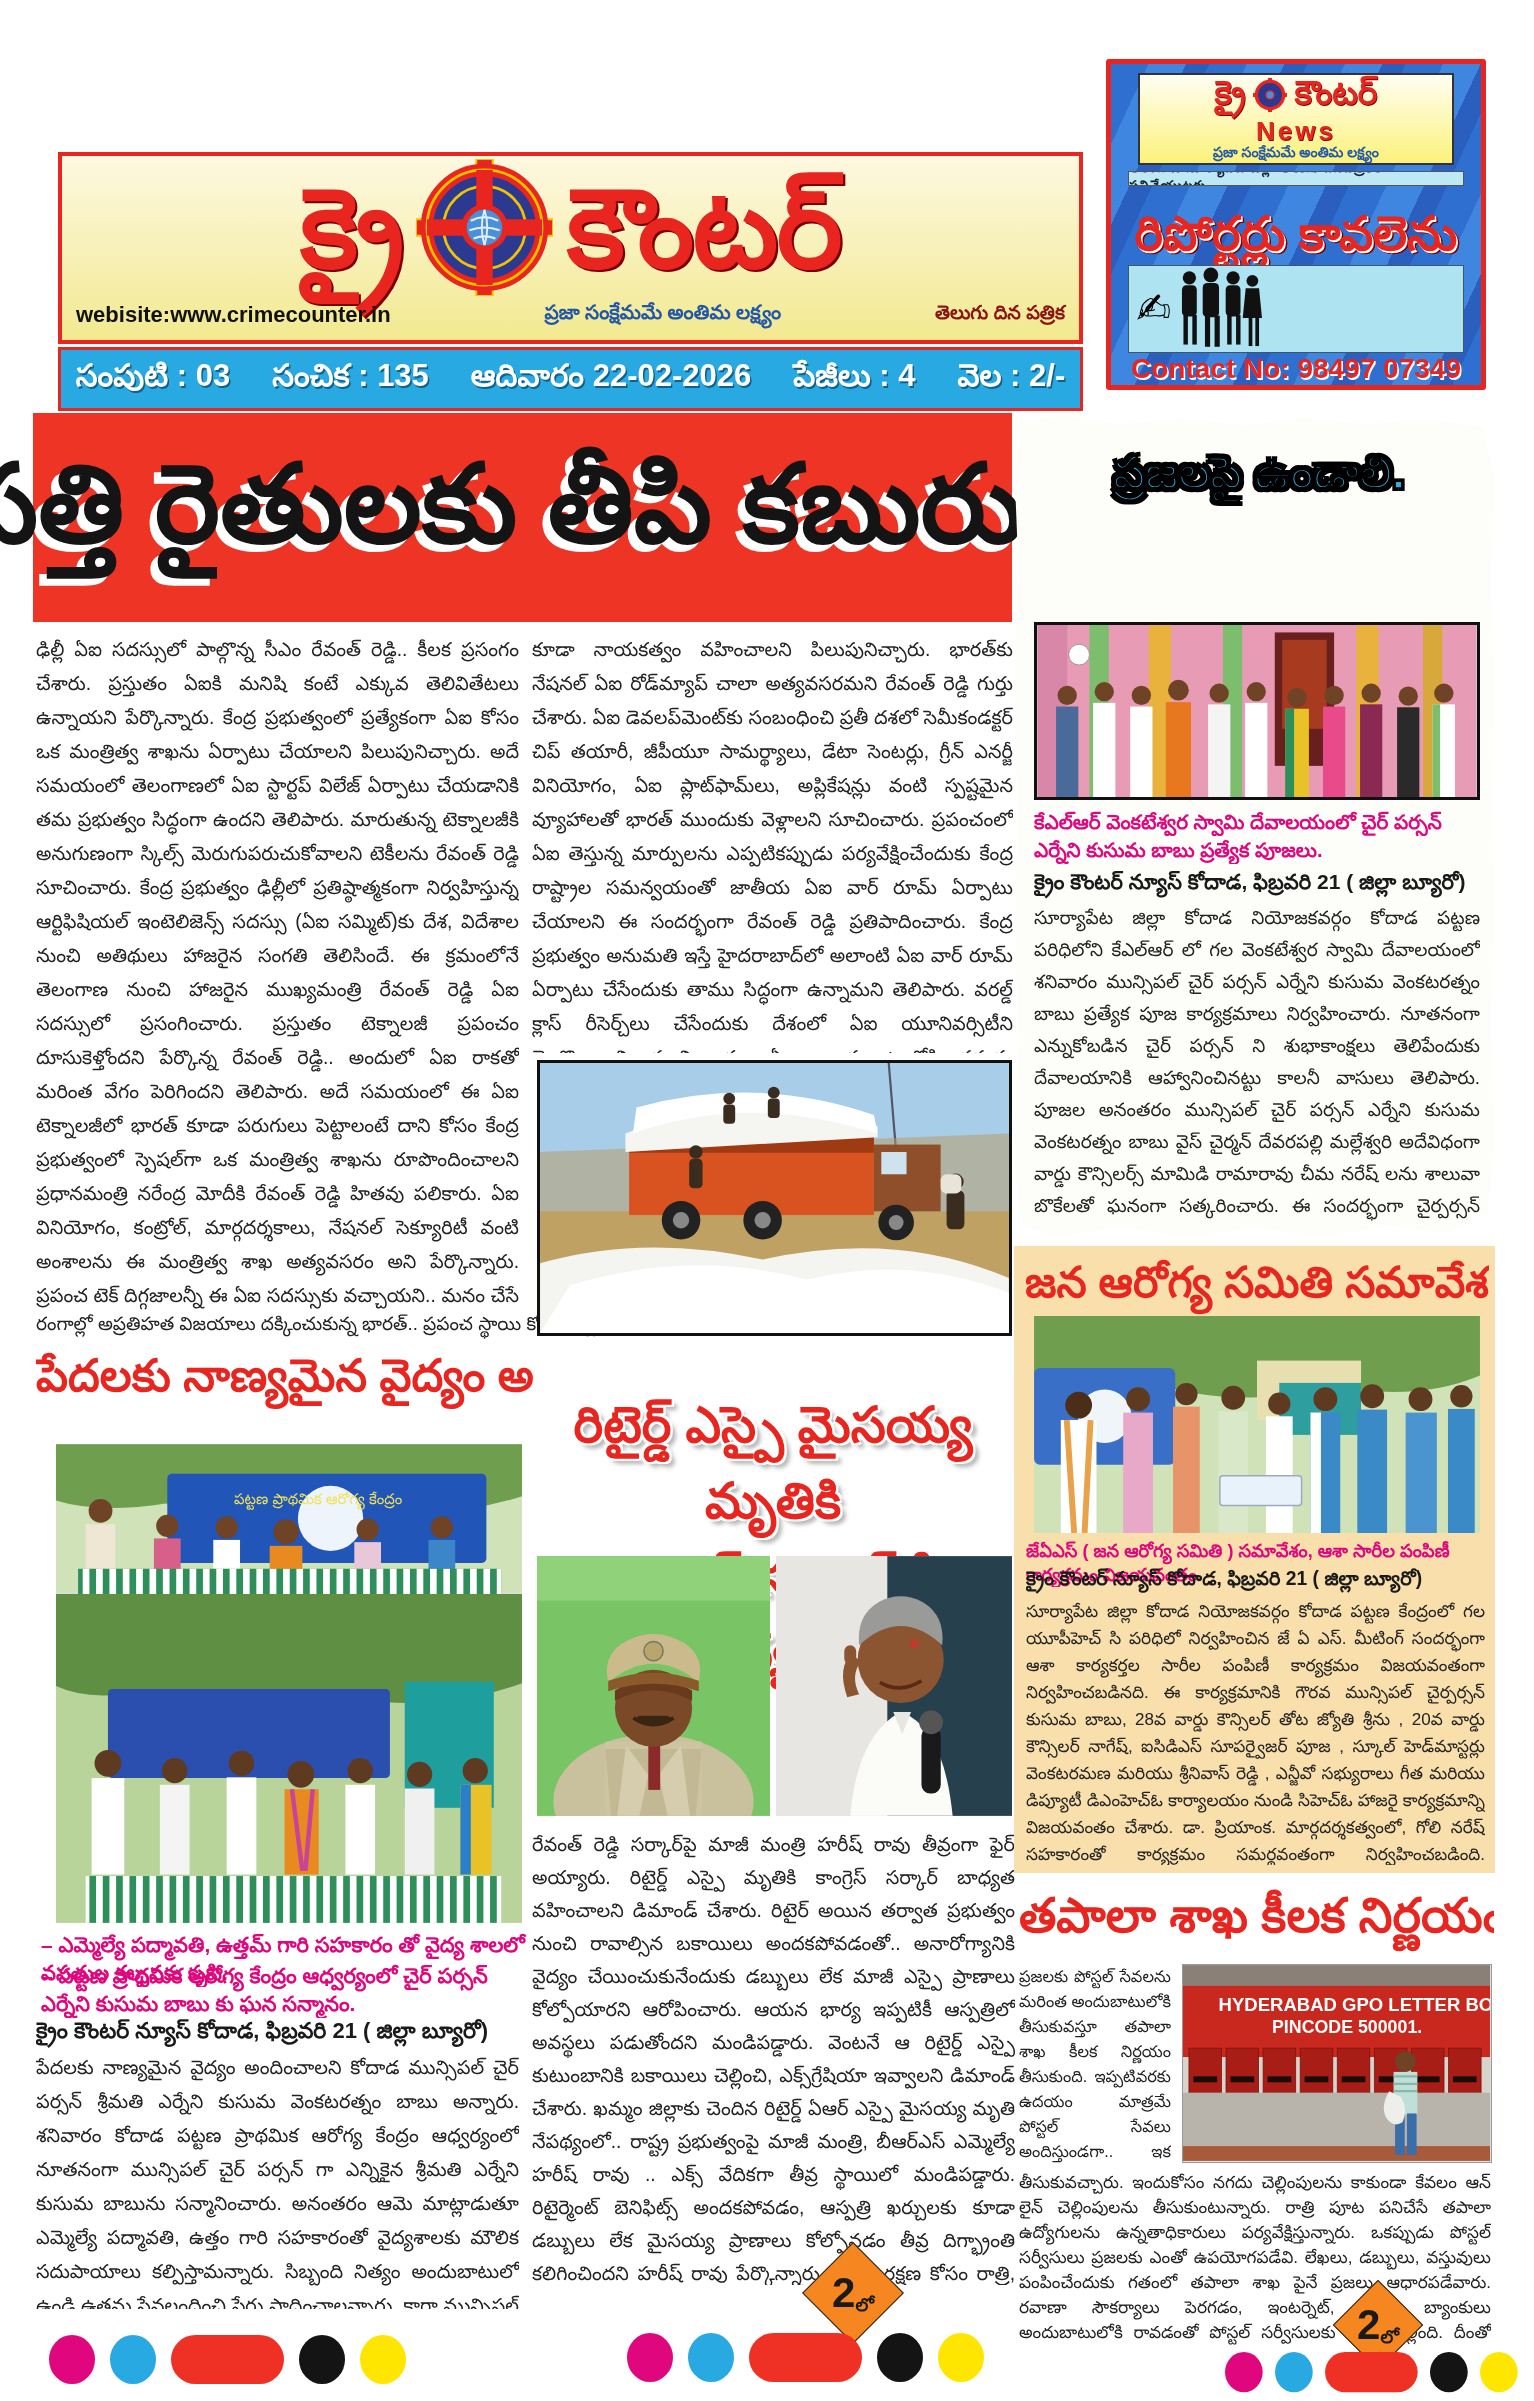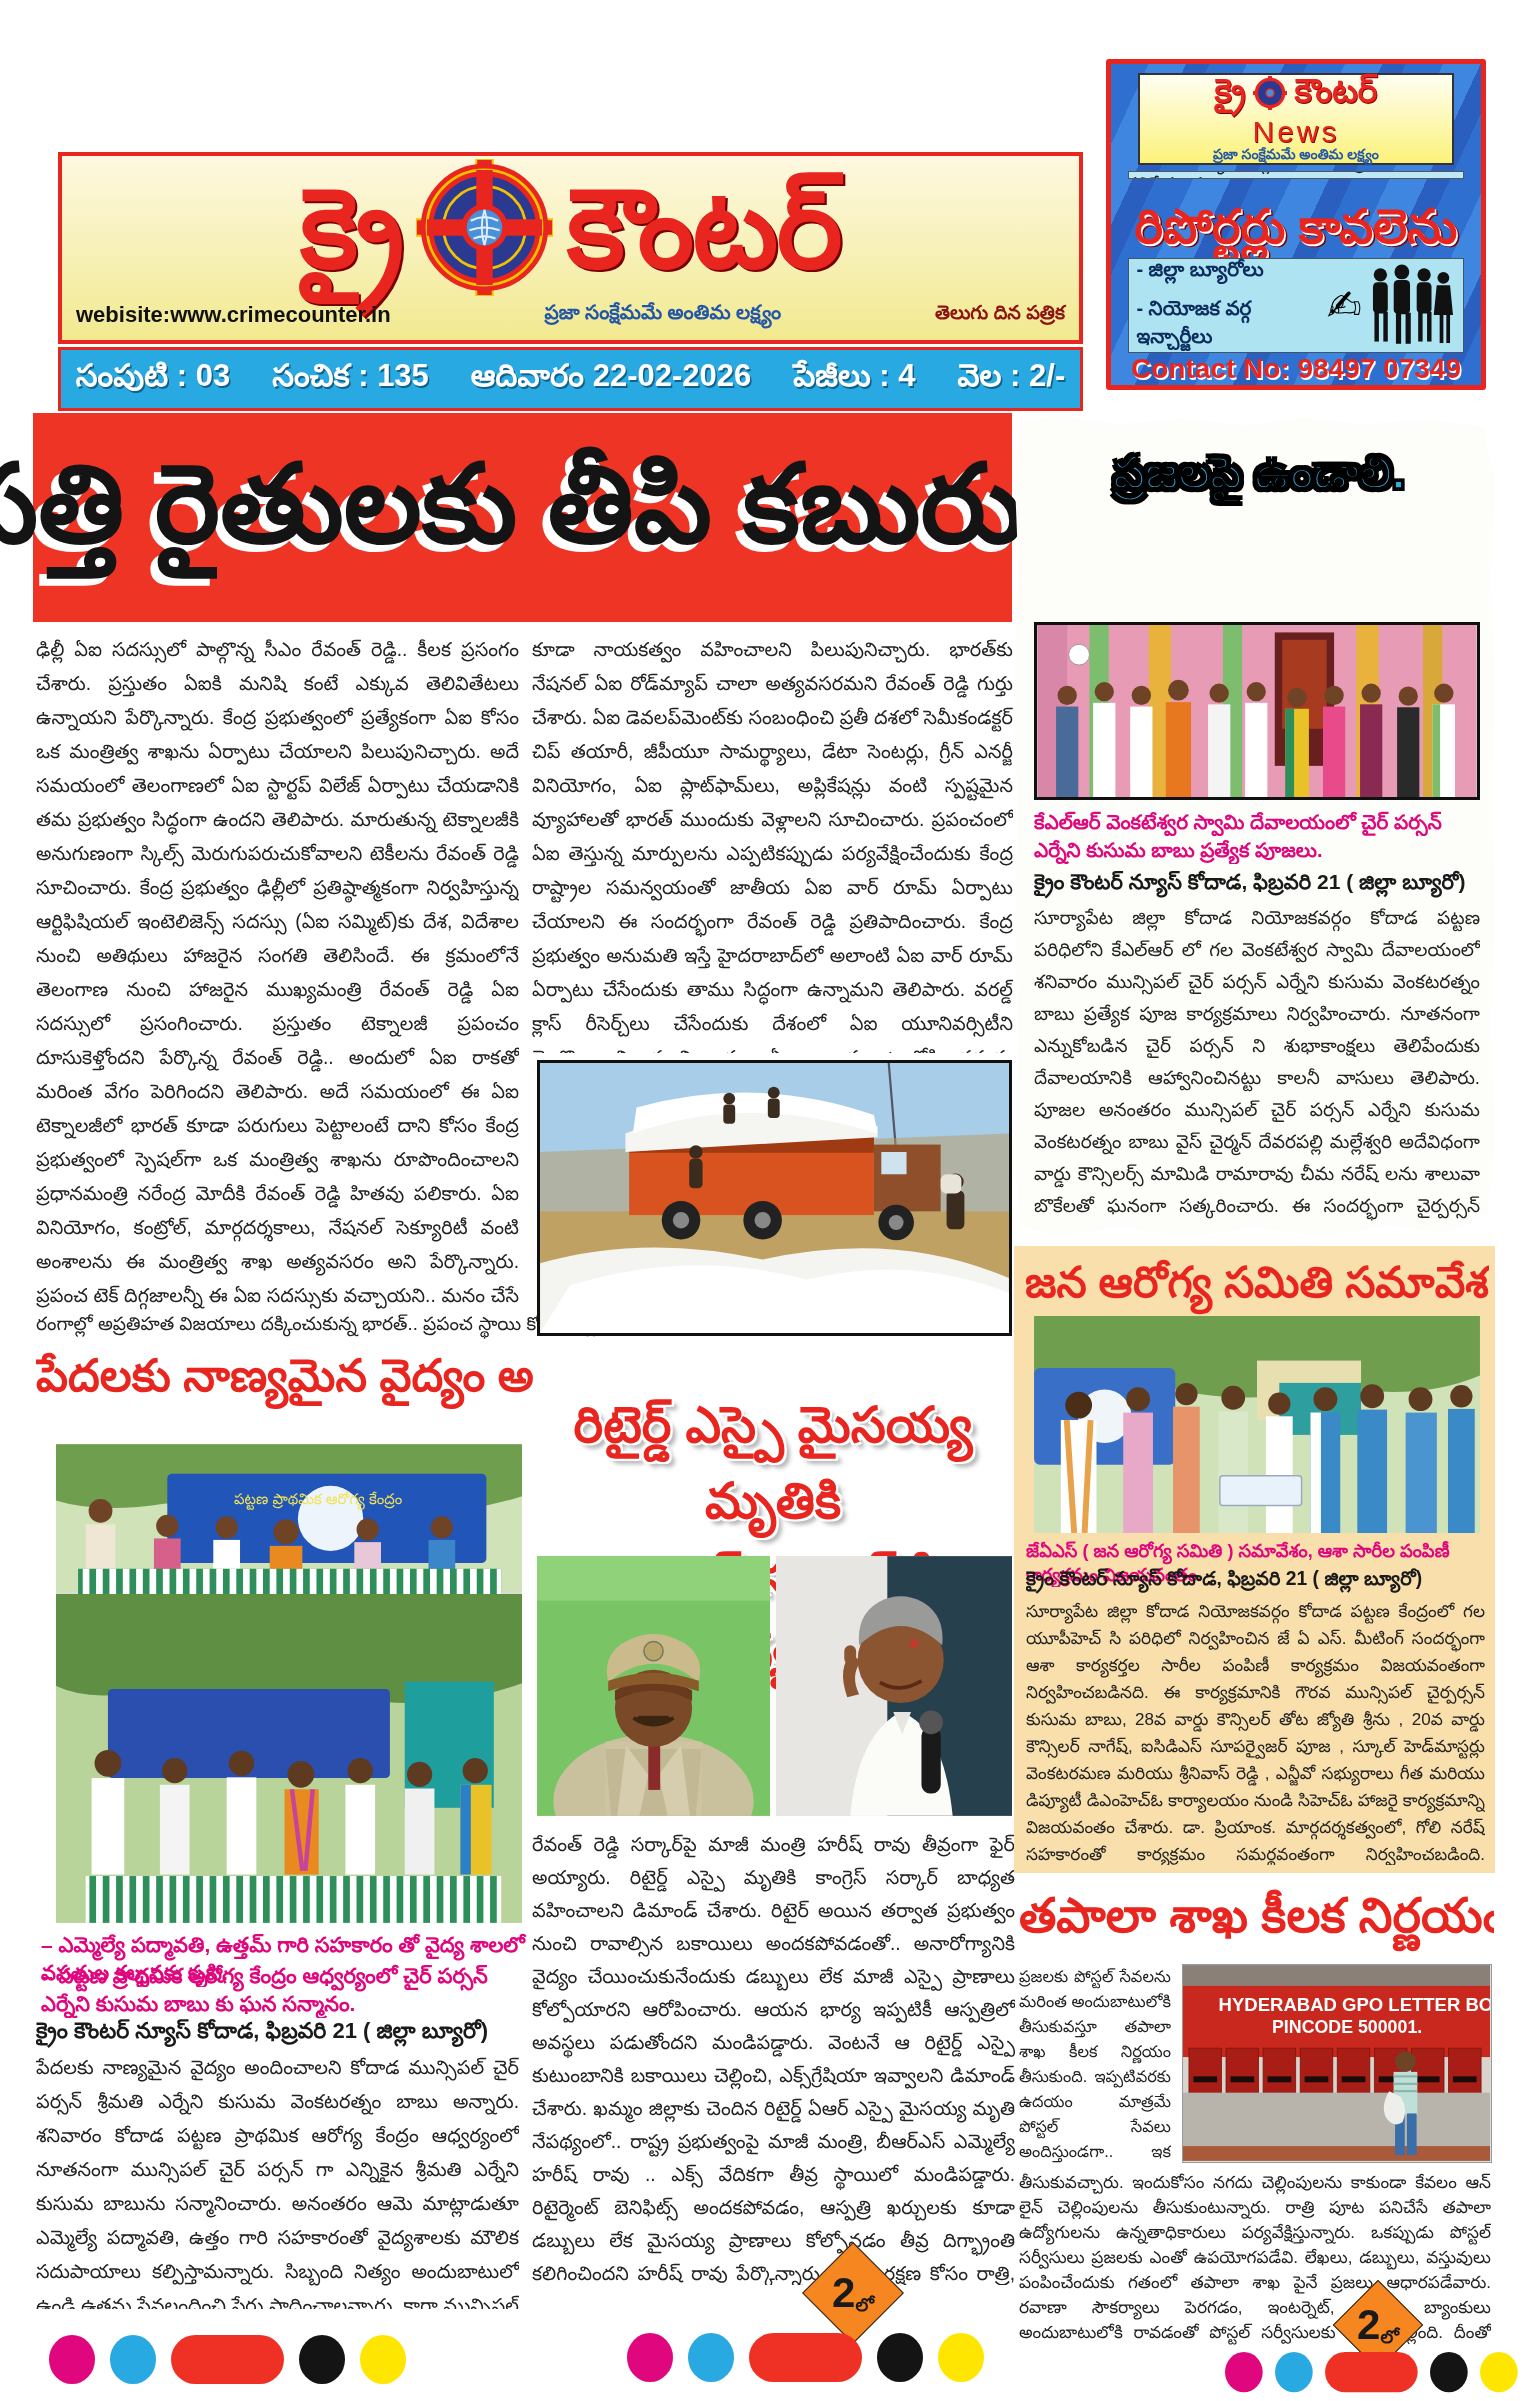--- a/index.html
+++ b/index.html
@@ -28,21 +28,21 @@
   
   .ad-box{left:1106px;top:59px;width:380px;height:331px;border:5.2px solid #e8251f;
     box-sizing:border-box;border-radius:3px;
     background:repeating-linear-gradient(115deg,#2f6fd0 0 34px,#3f86e0 34px 68px,#2a5fc0 68px 89px);
     display:flex;flex-direction:column;align-items:center;}
   .ad-logo-box{margin-top:9px;width:312px;height:88px;border:2.2px solid #333;
     background:linear-gradient(180deg,#fffef2,#fbf27a);display:flex;flex-direction:column;
     align-items:center;justify-content:center;}
   .ad-logo-row{display:flex;align-items:center;gap:7.4px;}
   .ad-logo-word{font-size:33px;font-weight:bold;color:#e8251f;text-shadow:0.7px 0.7px 0 #7a0000;}
-  .ad-news{font-size:30px;font-weight:normal;color:#e8251f;letter-spacing:3px;
+  .ad-news{font-size:26px;font-weight:bold;color:#e8251f;letter-spacing:3px;
     text-shadow:0.7px 0.7px 0 #7a0000;line-height:.9;}
   .ad-tagline{font-size:14px;font-weight:bold;color:#2156a8;margin-top:1.5px;}
   .ad-strip{margin-top:6px;width:336px;height:41px;background:#bfe8f5;border:1.5px solid #555;
     box-sizing:border-box;display:flex;align-items:center;justify-content:center;
     font-size:13.4px;font-weight:bold;color:#123;letter-spacing:0.7px;}
   .ad-wanted{margin-top:22px;font-size:48px;font-weight:bold;color:#e8251f;
     text-shadow:1.5px 1.5px 0 #fff,3px 3px 0 #7a0000;line-height:1.1;}
   .ad-needs{margin-top:4.5px;width:336px;height:95px;background:#aee3f2;border:1.5px solid #456;
     box-sizing:border-box;display:flex;align-items:center;padding:0 7.4px;gap:4.5px;}
   .ad-needs-list{flex:1;display:flex;flex-direction:column;gap:10.4px;}
@@ -149,24 +149,20 @@
         </svg>
       </span>
       <span class="ad-logo-word">కౌంటర్</span>
     </div>
     <div class="ad-news">News</div>
     <div class="ad-tagline">ప్రజా సంక్షేమమే అంతిమ లక్ష్యం</div>
   </div>
   <div class="ad-strip np">తెలంగాణ సూర్యాపేట్ జిల్లా తెలుగు దినపత్రికలో పనిచేయుటకు</div>
   <div class="ad-wanted">రిపోర్టర్లు కావలెను</div>
   <div class="ad-needs">
-    <div class="ad-needs-list">
-      <div>- జిల్లా బ్యూరోలు</div>
-      <div>- నియోజక వర్గ ఇన్చార్జీలు</div>
-    </div>
     <div class="ad-pen">✍</div>
     <span>
       <svg width="89" height="83" viewBox="0 0 120 112">
         <g fill="#111">
           <circle cx="18" cy="16" r="9"></circle>
             <rect x="8" y="26" width="20" height="42" rx="6"></rect>
             <rect x="10" y="66" width="6" height="40"></rect>
             <rect x="22" y="66" width="6" height="40"></rect>
           <circle cx="47" cy="12" r="10"></circle>
             <rect x="36" y="23" width="22" height="46" rx="6"></rect>

